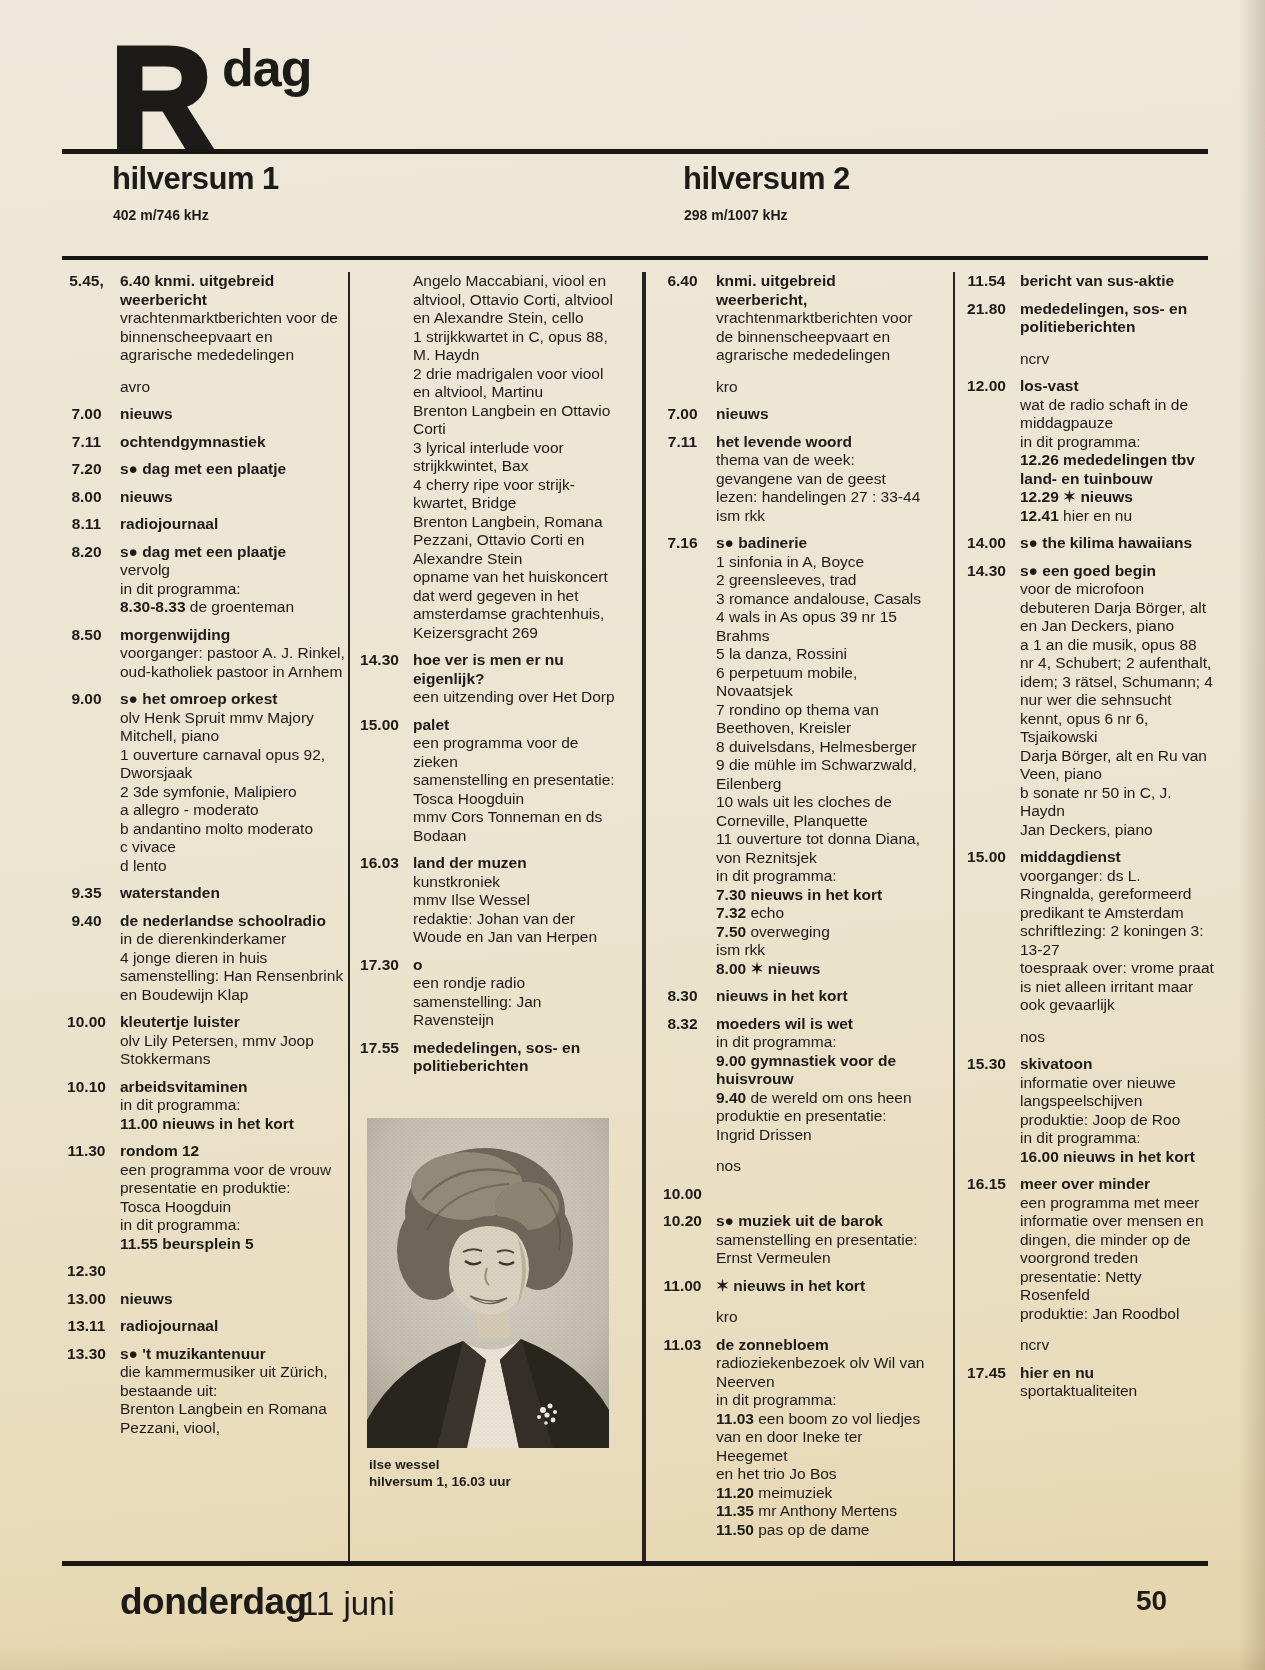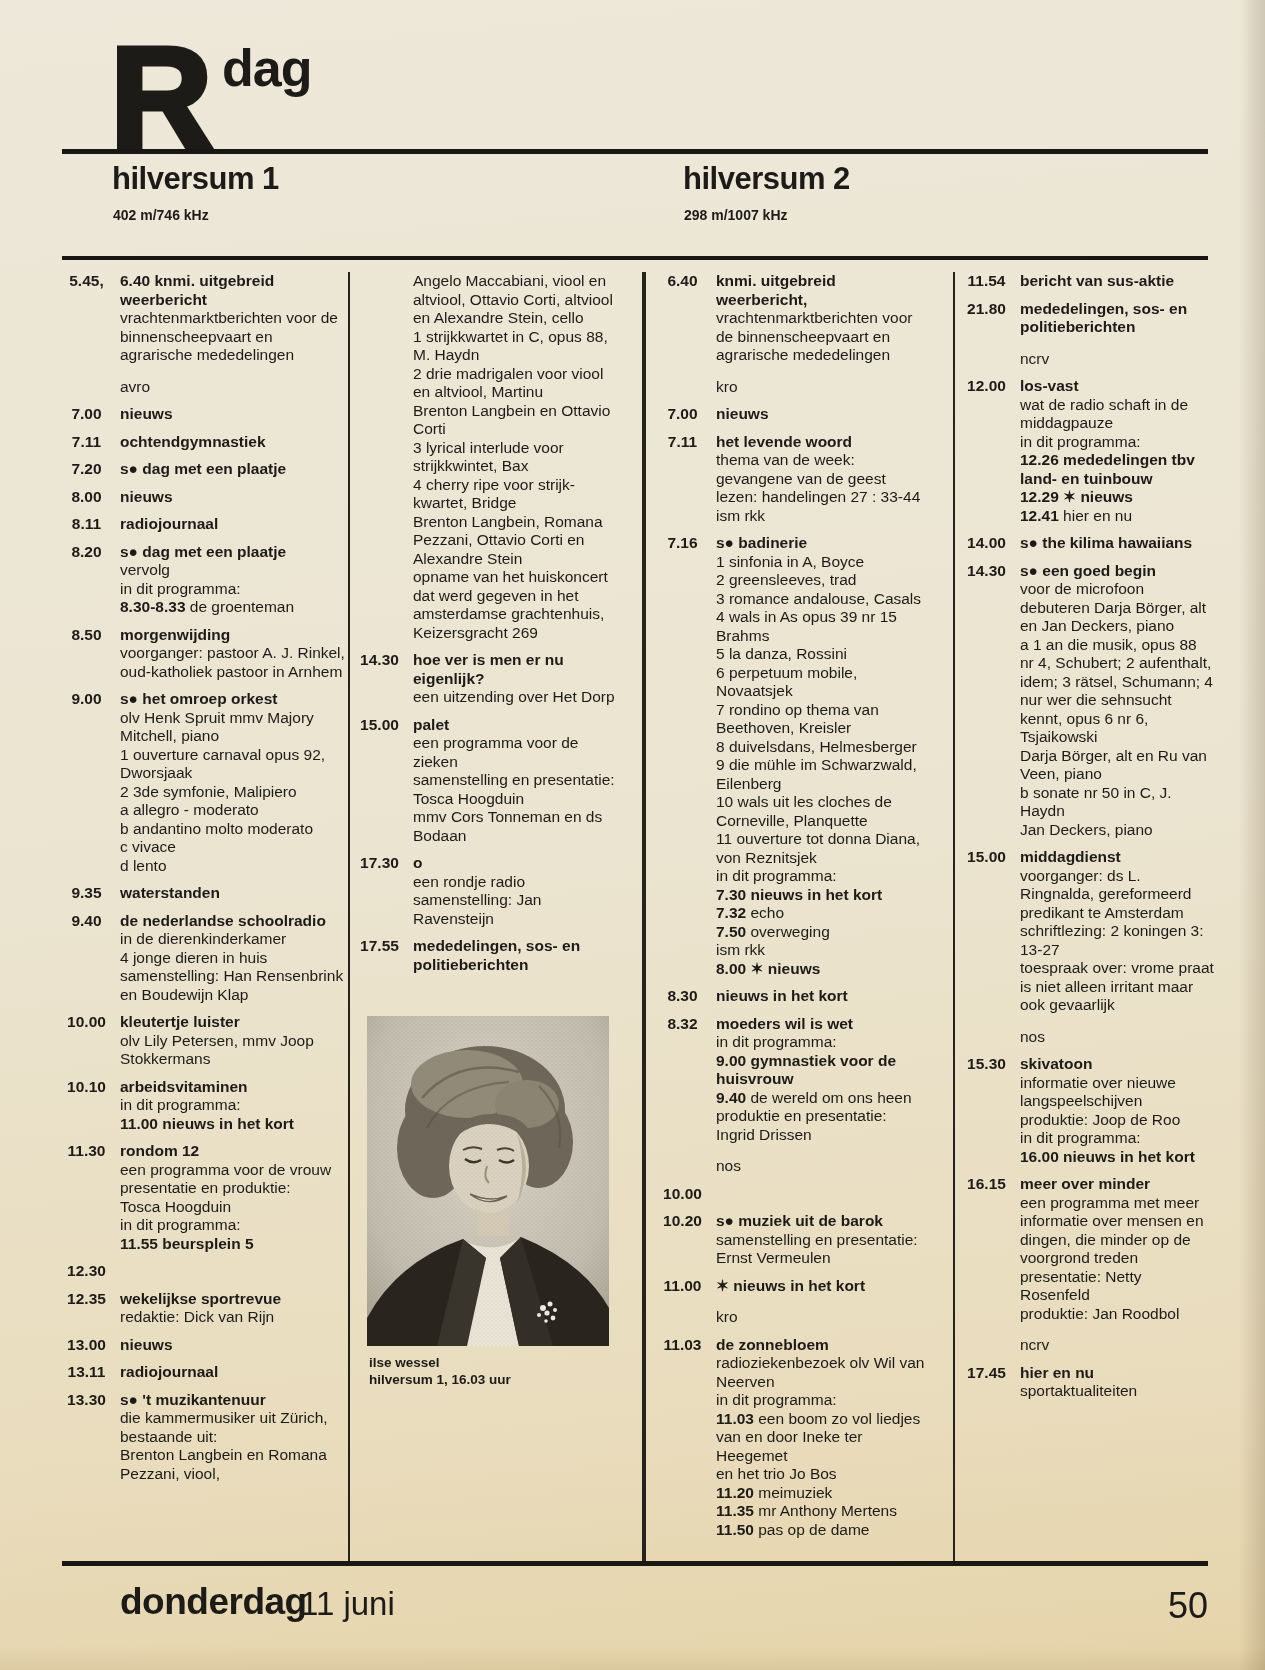--- a/index.html
+++ b/index.html
@@ -49,21 +49,21 @@
   b{font-weight:bold;}
 
   
   .photo-block{margin:42px 0 0 12px;width:242px;}
   .photo-block svg{display:block;width:242px;height:330px;}
   .photo-block figcaption{margin:8px 0 0 2px;font-size:13.5px;font-weight:bold;line-height:17px;}
 
   
   .footer-day{position:absolute;left:120px;top:1581px;font-size:37px;font-weight:bold;letter-spacing:-0.5px;}
   .footer-date{position:absolute;left:300px;top:1585px;font-size:33px;}
-  .page-number{position:absolute;left:1168px;top:1585px;font-size:36px;font-weight:normal;}
+  .page-number{position:absolute;left:1136px;top:1585px;font-size:28px;font-weight:bold;}
 </style>
 </head>
 <body>
 
 <div class="page">
 
   <div class="logo-r">R</div>
   <div class="logo-dag">dag</div>
 
   <div class="rule rule-top"></div>
@@ -191,27 +191,20 @@
             <div class="pline">presentatie en produktie:</div>
             <div class="pline">Tosca Hoogduin</div>
             <div class="pline">in dit programma:</div>
             <div class="pline"><b>11.55 beursplein 5</b></div>
           </div>
         </div>
         <div class="entry">
           <div class="time">12.30</div>
         </div>
         <div class="entry">
-          <div class="time">12.35</div>
-          <div class="body">
-            <div class="ptitle">wekelijkse sportrevue</div>
-            <div class="pline">redaktie: Dick van Rijn</div>
-          </div>
-        </div>
-        <div class="entry">
           <div class="time">13.00</div>
           <div class="body">
             <div class="ptitle">nieuws</div>
           </div>
         </div>
         <div class="entry">
           <div class="time">13.11</div>
           <div class="body">
             <div class="ptitle">radiojournaal</div>
           </div>
@@ -250,20 +243,29 @@
           </div>
         </div>
         <div class="entry">
           <div class="time">15.00</div>
           <div class="body">
             <div class="ptitle">palet</div>
             <div class="pline">een programma voor de zieken</div>
             <div class="pline">samenstelling en presentatie:</div>
             <div class="pline">Tosca Hoogduin</div>
             <div class="pline">mmv Cors Tonneman en ds Bodaan</div>
+          </div>
+        </div>
+        <div class="entry">
+          <div class="time">16.03</div>
+          <div class="body">
+            <div class="ptitle">land der muzen</div>
+            <div class="pline">kunstkroniek</div>
+            <div class="pline">mmv Ilse Wessel</div>
+            <div class="pline">redaktie: Johan van der Woude en Jan van Herpen</div>
           </div>
         </div>
         <div class="entry">
           <div class="time">17.30</div>
           <div class="body">
             <div class="ptitle">o</div>
             <div class="pline">een rondje radio</div>
             <div class="pline">samenstelling: Jan Ravensteijn</div>
           </div>
         </div>

